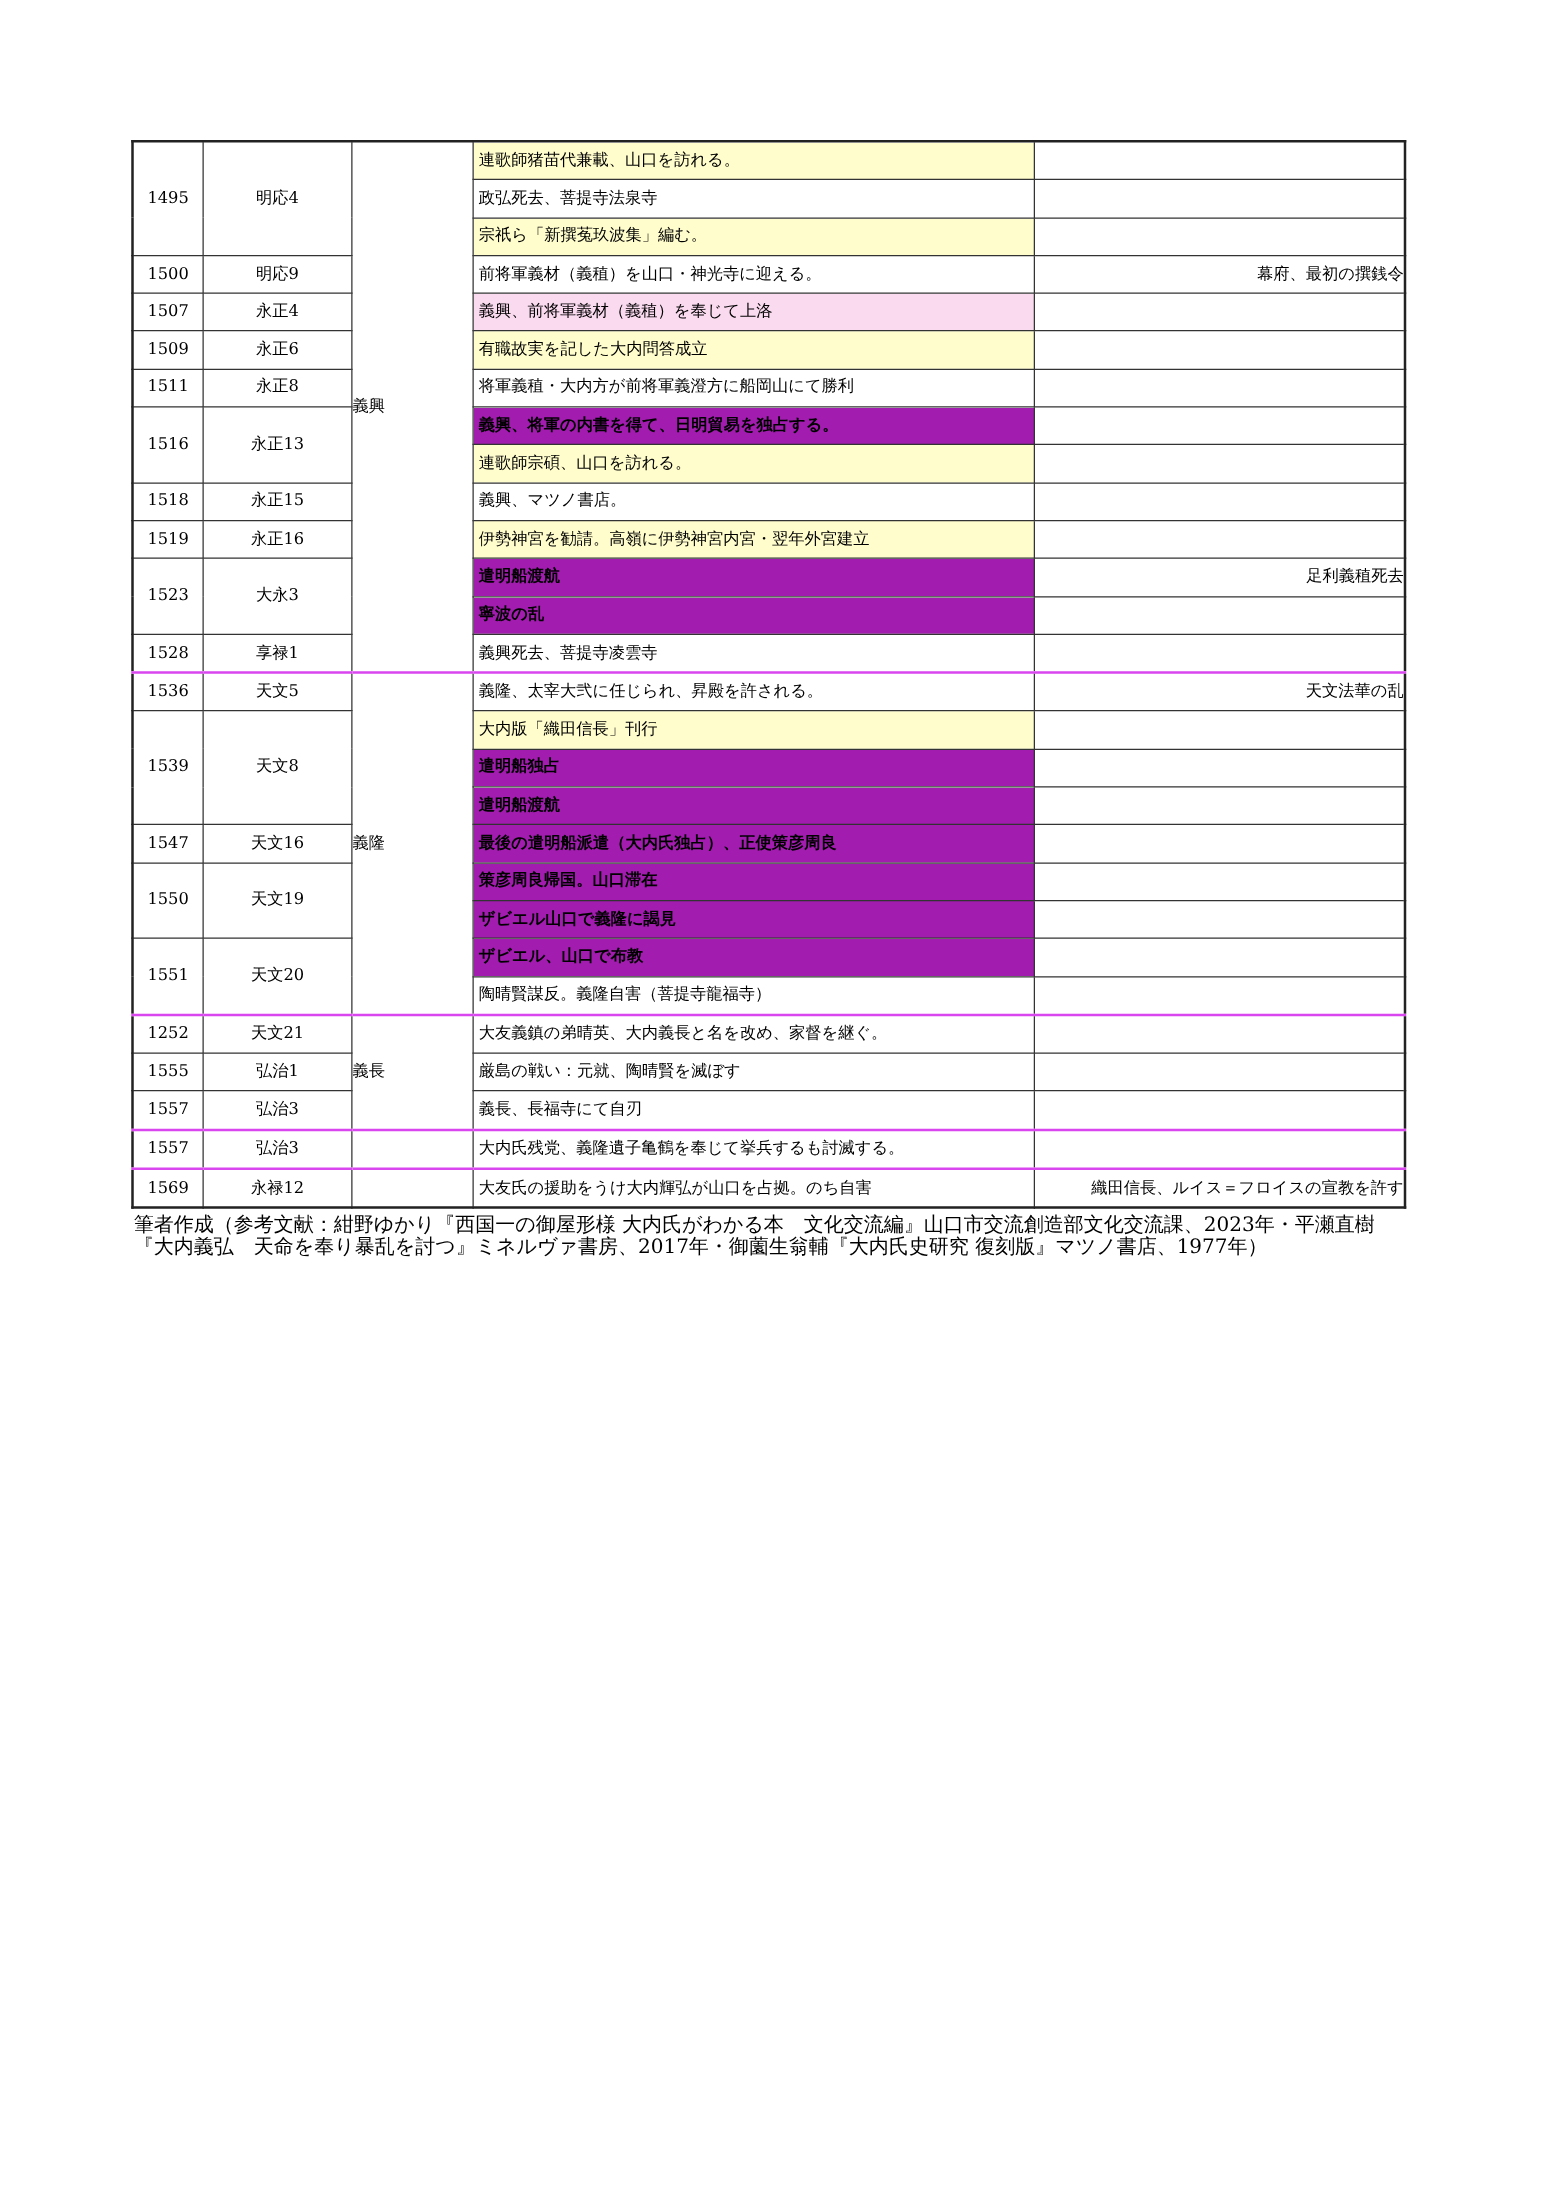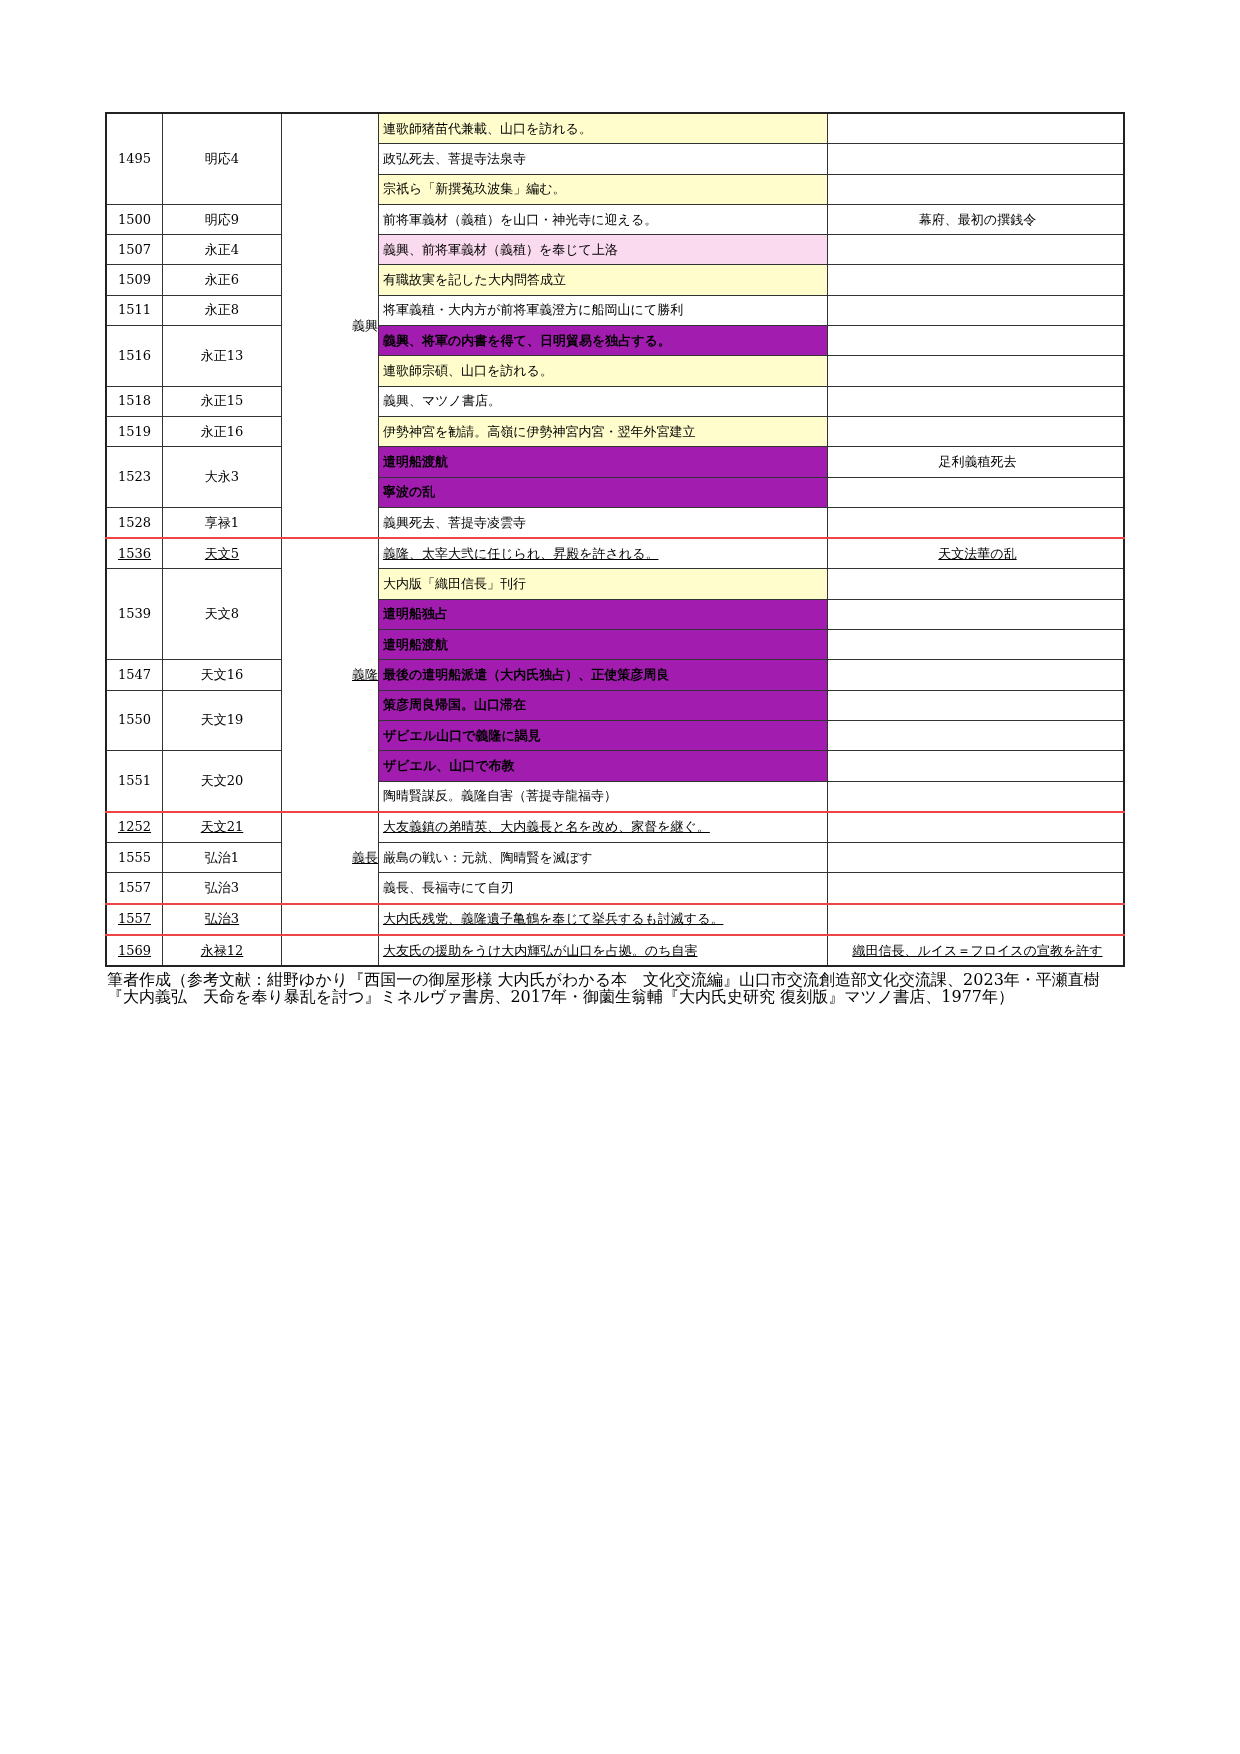--- a/index.html
+++ b/index.html
@@ -2,24 +2,24 @@
 <html><head>
 <meta charset="utf-8">
 <style>
   html, body { margin:0; padding:0; background:#ffffff; }
   body { width:1240px; height:1754px; position:relative; font-family:"DejaVu Serif", "Liberation Serif", serif; color:#000; }
   #tbl-wrap { position:absolute; left:105px; top:112px; }
   table.timeline { border-collapse:collapse; border:2px solid #222; table-layout:fixed; }
   table.timeline td { border:1px solid #333; padding:0; height:29.3px; font-size:13px; line-height:14px; overflow:hidden; white-space:nowrap; }
   td.c-year { width:55px; text-align:center; }
   td.c-era { width:118px; text-align:center; }
-  td.c-lord { width:96px; text-align:right; }
+  td.c-lord { width:96px; text-align:left; }
   td.c-event { width:444px; text-align:left; padding-left:4px !important; }
-  td.c-world { width:291px; text-align:center; padding-left:4px !important; }
-  tr.group-start td { border-top:2px solid #ef4444;text-decoration:underline; }
+  td.c-world { width:291px; text-align:right; padding-left:4px !important; }
+  tr.group-start td { border-top:2px solid #d946ef; }
   .bg-yellow { background:#FFFDCC; }
   .bg-pink { background:#FADAEF; }
   .bg-blue { background:#a21caf;font-weight:bold; }
   .bg-white { background:#ffffff;margin-top:28px; }
   #note { position:absolute; left:107px; top:971px; width:1010px; font-size:16px; line-height:17px; }
 </style>
 </head>
 <body>
 
 <div id="tbl-wrap">

